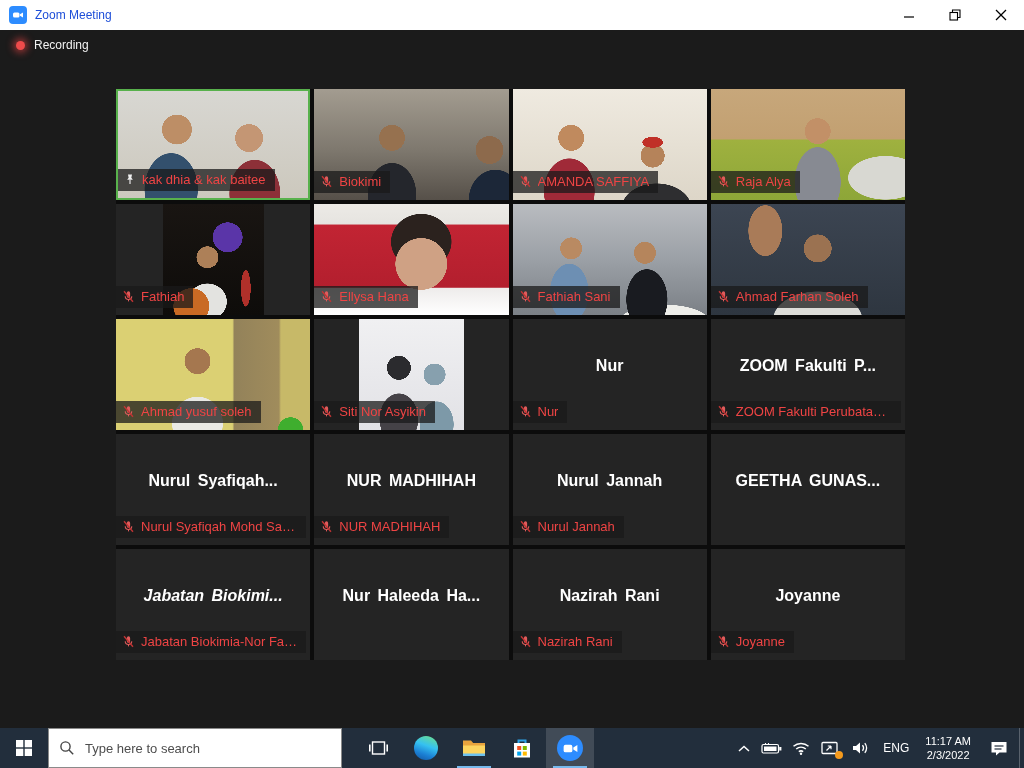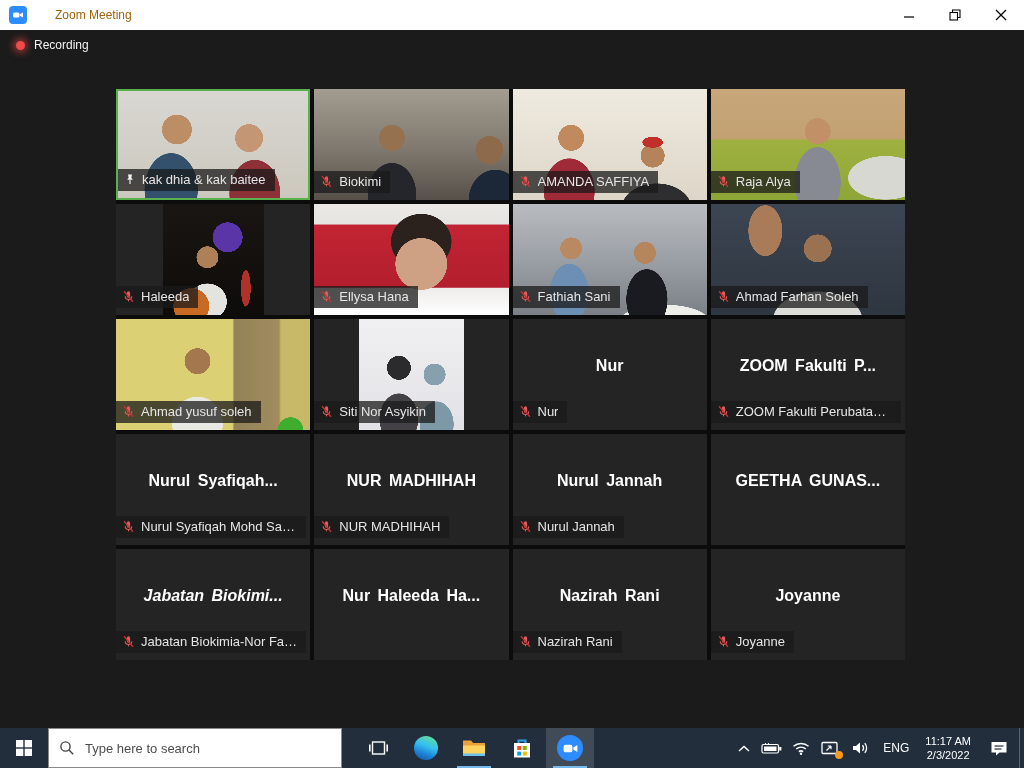--- a/index.html
+++ b/index.html
@@ -6,21 +6,21 @@
   html,body { width:1024px; height:768px; overflow:hidden; background:#1a1a1a;
     font-family:"Liberation Sans", sans-serif; }
   .screen { position:relative; width:1024px; height:768px; }
 
   
   .titlebar { position:absolute; top:0; left:0; width:100%; height:30px; background:#ffffff;
     display:flex; align-items:center; justify-content:space-between; }
   .title-left { display:flex; align-items:center; gap:8px; padding-left:9px; }
   .app-icon { width:18px; height:18px; border-radius:4px; background:#2D8CFF;
     display:flex; align-items:center; justify-content:center; }
-  .title-text { font-size:12px; color:#a16207;margin-left:20px; }
+  .title-text { font-size:12px; color:#1d4ed8; }
   .win-controls { display:flex; height:30px; }
   .win-btn { width:46px; height:30px; border:none; background:transparent;
     display:flex; align-items:center; justify-content:center; cursor:pointer; }
 
   
   .meeting-area { position:absolute; top:30px; left:0; width:1024px; height:698px; background:#1b1b1b; }
   .recording { position:absolute; top:8px; left:16px; display:flex; align-items:center; gap:9px; }
   .rec-dot { width:9px; height:9px; border-radius:50%; background:#ee4b4b;
     box-shadow:0 0 7px 3px rgba(238,70,70,.55); }
   .recording span.rec-txt { color:#f2f2f2; font-size:12px; }
@@ -31,21 +31,21 @@
 
   .tile { position:relative; background:#242424; overflow:hidden; }
   .tile.pinned { border:2px solid #58b14c; box-shadow:inset 0 0 0 3px #e3e04a; }
   .video { position:absolute; inset:0; }
   .center-name { position:absolute; inset:0 4px 18px 4px; display:none;
     align-items:center; justify-content:center; color:#fff; font-weight:bold;
     font-size:16px; word-spacing:3px; text-align:center; white-space:nowrap; overflow:hidden; }
   .name-label { position:absolute; left:0; bottom:7px; max-width:calc(100% - 4px);
     display:flex; align-items:center; gap:6px; background:rgba(26,26,26,.75);
     padding:3px 9px 4px 6px; }
-  .name-label .nm { color:#e5e5e5; font-size:13px; white-space:nowrap; overflow:hidden;
+  .name-label .nm { color:#ef4444; font-size:13px; white-space:nowrap; overflow:hidden;
     text-overflow:ellipsis; max-width:176px; }
   .icon-mic, .icon-pin { display:none; line-height:0; flex:0 0 auto; }
 
   
   .taskbar { position:absolute; bottom:0; left:0; width:1024px; height:40px; background:#222e3c;
     display:flex; align-items:stretch; color:#fff; }
   .tb-btn { display:flex; align-items:center; justify-content:center; cursor:pointer; position:relative; }
   .start { width:48px; }
   .searchbox { width:294px; background:#ffffff; border:1px solid #8a8a8a; display:flex;
     align-items:center; gap:10px; padding:0 10px; }
@@ -179,21 +179,21 @@
       <div class="name-label">
 
         <span class="icon-mic" style="display: inline-block;">
           <svg width="13" height="13" viewBox="0 0 16 16">
                 <path d="M8 1.6a2 2 0 0 1 2 2v4a2 2 0 0 1-4 0v-4a2 2 0 0 1 2-2z" fill="#e05c5c"></path>
                 <path d="M4 7.6a4 4 0 0 0 8 0" stroke="#e05c5c" stroke-width="1.3" fill="none"></path>
                 <line x1="8" y1="11.6" x2="8" y2="14" stroke="#e05c5c" stroke-width="1.3"></line>
                 <line x1="2.5" y1="1.5" x2="13.5" y2="14.5" stroke="#c03434" stroke-width="1.7"></line>
               </svg>
         </span>
-        <span class="nm">Haleeda</span>
+        <span class="nm">Fathiah</span>
       </div>
     </div>
         <div class="tile">
       <div class="video" style="background: radial-gradient(26px at 55% 54%, rgb(207, 161, 132) 99%, transparent 100%), radial-gradient(50px 46px at 55% 34%, rgb(43, 34, 30) 60%, transparent 61%), linear-gradient(rgb(236, 234, 230) 0%, rgb(230, 228, 224) 18%, rgb(194, 36, 51) 19%, rgb(179, 31, 46) 75%, rgb(238, 236, 235) 76%, rgb(255, 255, 255) 100%);"></div>
 
       <div class="name-label">
 
         <span class="icon-mic" style="display: inline-block;">
           <svg width="13" height="13" viewBox="0 0 16 16">
                 <path d="M8 1.6a2 2 0 0 1 2 2v4a2 2 0 0 1-4 0v-4a2 2 0 0 1 2-2z" fill="#e05c5c"></path>

